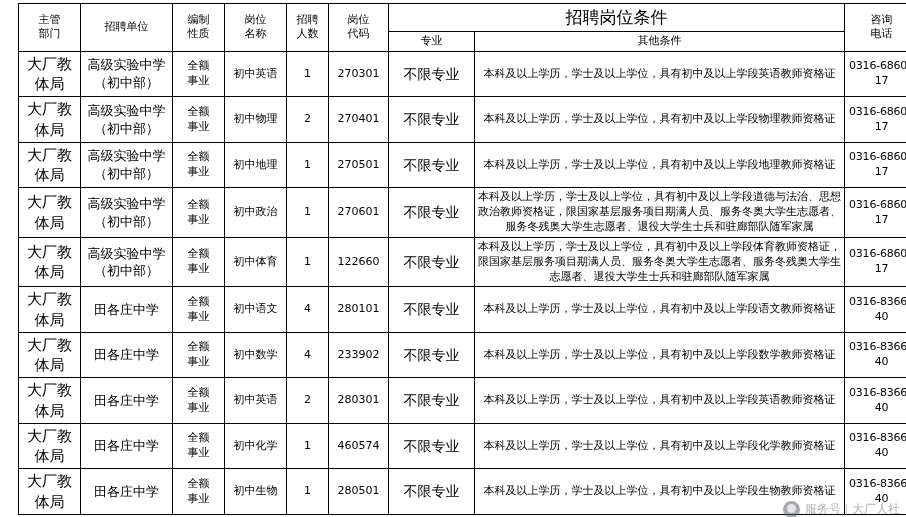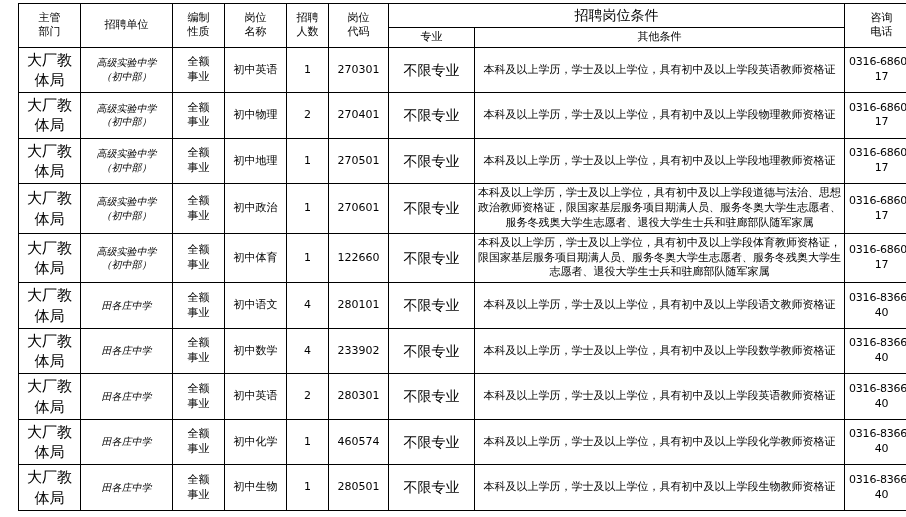--- a/index.html
+++ b/index.html
@@ -56,22 +56,22 @@
     font-size: 11px;
     line-height: 1.5;
     padding: 4px 6px;
   }
   .cell-other.long {
     text-align: justify;
     text-align-last: center;
   }
   .cell-phone { font-size: 11px; letter-spacing: -0.2px; }
   .cell-dept { font-size: 15px; }
-  .cell-unit { font-size: 10px; font-style: italic; }
-  .head-cond { font-size: 14px; }
+  .cell-unit { font-size: 13px; }
+  .head-cond { font-size: 17px; }
   .head-small { font-size: 11px; }
 
   
   .watermark {
     position: absolute;
     right: 6px;
     bottom: 2px;
     display: flex;
     align-items: center;
     gap: 5px;
@@ -350,14 +350,20 @@
         <td>1</td>
         <td>280501</td>
         <td class="cell-major">不限专业</td>
         <td class="cell-other">本科及以上学历，学士及以上学位，具有初中及以上学段生物教师资格证</td>
         <td class="cell-phone">0316-8366640</td>
       </tr>
 
     </tbody>
   </table>
 
+  <div class="watermark">
+    <span class="wm-avatar"></span>
+    <span class="wm-text">服务号</span>
+    <span class="wm-sep"></span>
+    <span class="wm-text">大厂人社</span>
+  </div>
 
 </div>
 
 </body></html>

